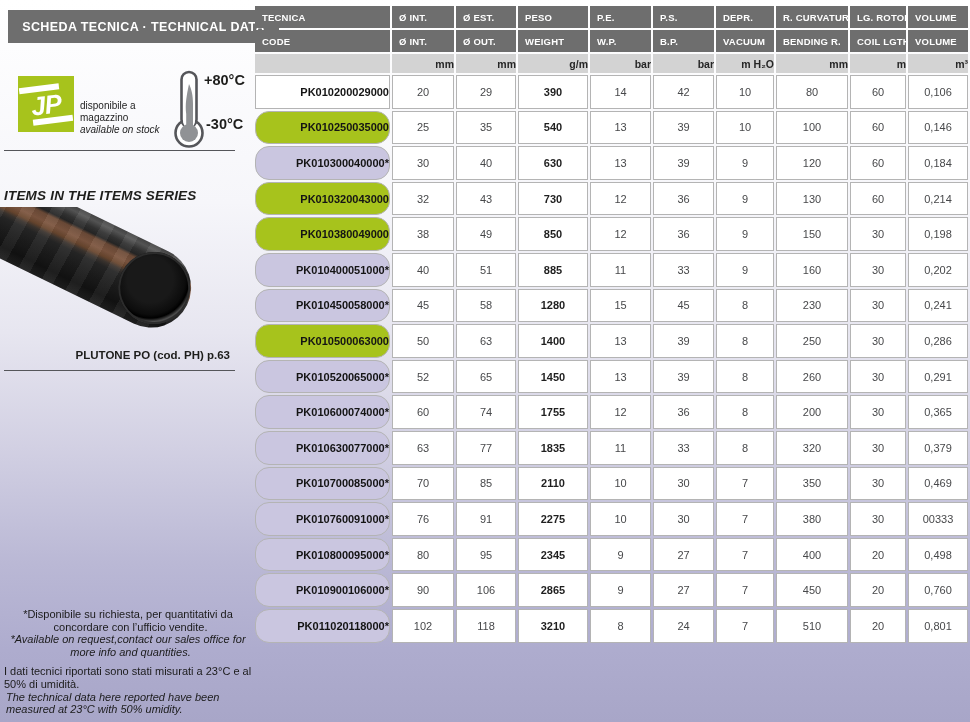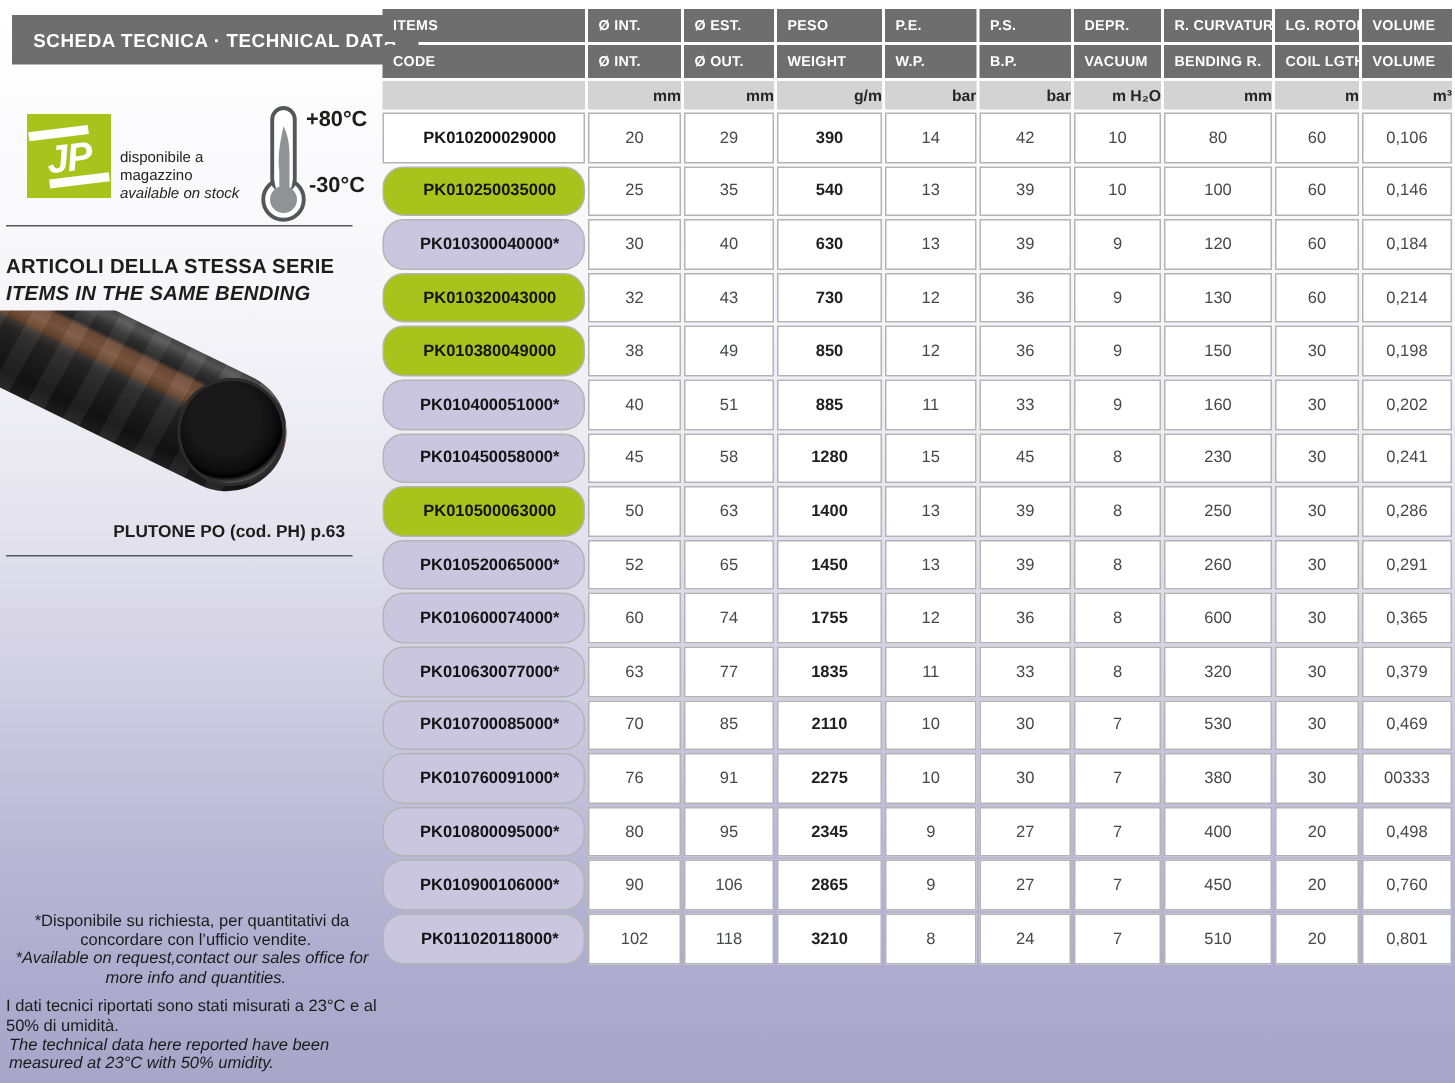--- a/index.html
+++ b/index.html
@@ -71,21 +71,21 @@
     text-align:left; padding-left:7px; height:22px; letter-spacing:.2px;
   }
   tr.units td {
     background:var(--unit_gray); color:#262626; font-size:10.5px; font-weight:bold;
     text-align:right; height:19px;
   }
   tbody td {
     background:#fff; border:1px solid #b4b4b4; height:31.6px;
     font-size:11px; color:#47484a; text-align:center;
   }
-  tbody td.code { text-align:center; padding-left:8px; font-weight:bold; color:#141414; font-size:11px; }
+  tbody td.code { text-align:right; padding-left:8px; font-weight:bold; color:#141414; font-size:11px; }
   tbody td.peso { font-weight:bold; color:#1f1f1f; }
   tbody td.code.green { background:var(--green);border-radius:14px; }
   tbody td.code.lavender { background:var(--lavender);border-radius:14px; }
 </style>
 </head>
 <body>
 
 <aside class="sidebar">
   <div class="title-bar">SCHEDA TECNICA · TECHNICAL DATA</div>
 
@@ -107,22 +107,21 @@
     <rect x="11.5" y="2" width="15" height="55" rx="7.5" fill="#ffffff" stroke="#55565a" stroke-width="2.6"></rect>
     <rect x="13.2" y="4" width="11.6" height="54" rx="5.8" fill="#ffffff"></rect>
     <circle cx="19" cy="63" r="9" fill="#909295"></circle>
     <path d="M19 14 C16.5 26 15 34 16.2 44 L16.2 58 L23 58 L23 34 C23 25 21.5 19 19 14 Z" fill="#909295"></path>
   </svg>
   <div class="temp-high">+80°C</div>
   <div class="temp-low">-30°C</div>
 
   <div class="rule r1"></div>
 
-  <div class="series-title">ARTICOLI DELLA STESSA SERIE</div>
-  <div class="series-subtitle">ITEMS IN THE SAME BENDING</div>
+  <div class="series-subtitle">ITEMS IN THE ITEMS SERIES</div>
 
   <div class="pipe-wrap">
     <div class="pipe"></div>
   </div>
   <div class="pipe-caption">PLUTONE PO (cod. PH) p.63</div>
 
   <div class="rule r2"></div>
 
   <div class="footnotes">
     <div class="grp">
@@ -145,21 +144,21 @@
         <col style="width: 70px;">
         <col style="width: 61px;">
         <col style="width: 61px;">
         <col style="width: 58px;">
         <col style="width: 72px;">
         <col style="width: 56px;">
         <col style="width: 60px;">
       </colgroup>
     <thead>
         <tr class="h-it">
-          <th>ITEMS</th>
+          <th>TECNICA</th>
           <th>Ø INT.</th>
           <th>Ø EST.</th>
           <th>PESO</th>
           <th>P.E.</th>
           <th>P.S.</th>
           <th>DEPR.</th>
           <th>R. CURVATURA</th>
           <th>LG. ROTOLO</th>
           <th>VOLUME</th>
         </tr>
@@ -298,21 +297,21 @@
           <td>0,291</td>
         </tr>
         <tr>
           <td class="code lavender">PK010600074000*</td>
           <td>60</td>
           <td>74</td>
           <td class="peso">1755</td>
           <td>12</td>
           <td>36</td>
           <td>8</td>
-          <td>600</td>
+          <td>200</td>
           <td>30</td>
           <td>0,365</td>
         </tr>
         <tr>
           <td class="code lavender">PK010630077000*</td>
           <td>63</td>
           <td>77</td>
           <td class="peso">1835</td>
           <td>11</td>
           <td>33</td>
@@ -322,21 +321,21 @@
           <td>0,379</td>
         </tr>
         <tr>
           <td class="code lavender">PK010700085000*</td>
           <td>70</td>
           <td>85</td>
           <td class="peso">2110</td>
           <td>10</td>
           <td>30</td>
           <td>7</td>
-          <td>530</td>
+          <td>350</td>
           <td>30</td>
           <td>0,469</td>
         </tr>
         <tr>
           <td class="code lavender">PK010760091000*</td>
           <td>76</td>
           <td>91</td>
           <td class="peso">2275</td>
           <td>10</td>
           <td>30</td>

